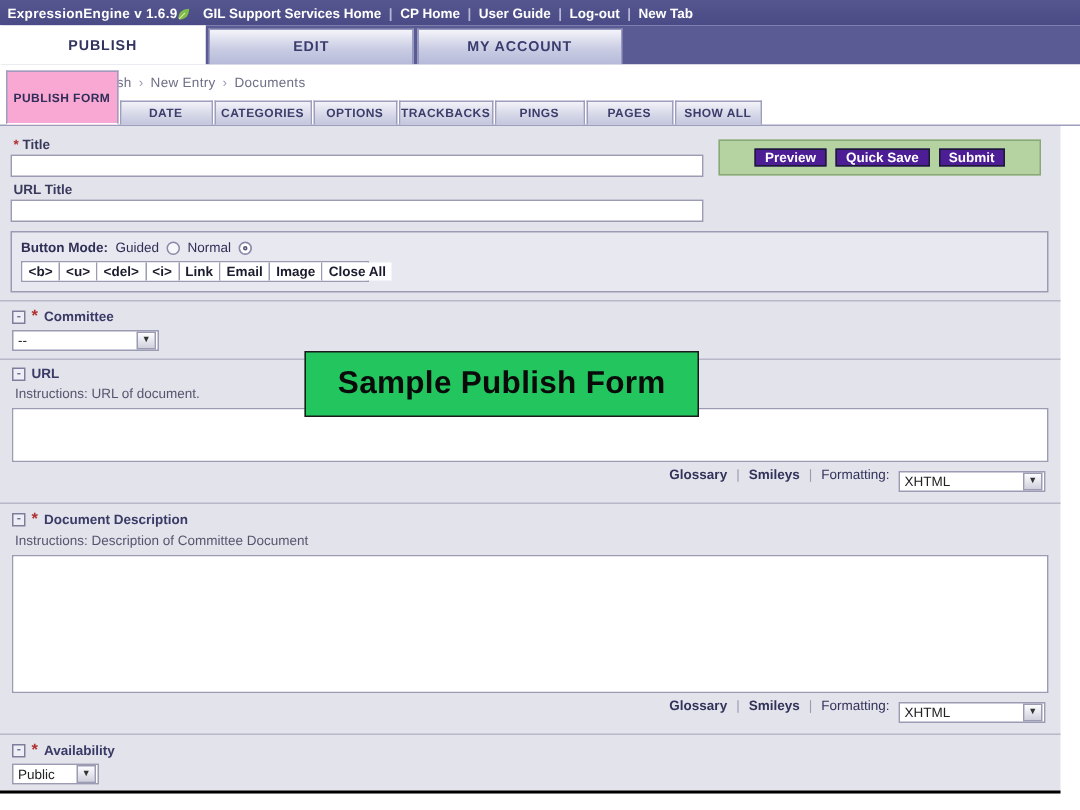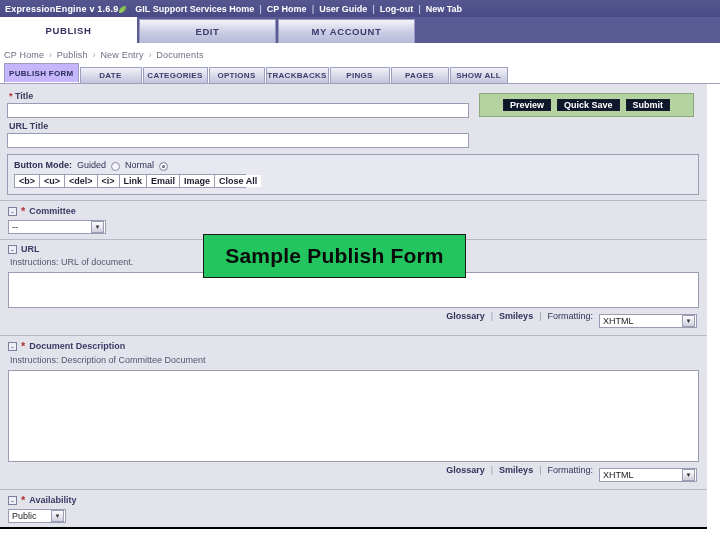--- a/index.html
+++ b/index.html
@@ -90,22 +90,22 @@
     font-size:8px; font-weight:bold; letter-spacing:.3px;
     color:#3d3d6b;
     padding:0 7px;
     margin-right:1px;
     border:1px solid #9d9dbd;
     border-bottom:none;
     background:linear-gradient(to bottom,#f2f2f8 0%,#d4d6e7 60%,#c3c6de 100%);
     white-space:nowrap;
   }
   .subtab.active{
-    background:#c4b5fd;
-    height:20px;
+    background:#f9a8d4;
+    height:36px;
     border-bottom:1px solid #ffffff;
     color:#2e2e58;
   }
   .subtab.w-pf{ padding:0 4px; }
 
   
   .panel{
     margin:0;
     padding:4px 0 0 0;
     background:#e3e3ec;
@@ -134,21 +134,21 @@
   }
 
   
   .actionbox{
     background:#b4d3a0;
     border:1px solid #8aa87a;
     height:24px;
     display:flex; align-items:center; justify-content:center; gap:6px;
   }
   .btn{
-    background:#0f172a;
+    background:#4c1d95;
     color:#ffffff;
     border:1px solid #1b1b33;
     font-size:9px; font-weight:bold;
     padding:0 6px;
     line-height:10px;
     cursor:pointer;
     font-family:"Liberation Sans", sans-serif;
   }
   .uploadbox{
     margin-top:6px;
@@ -162,21 +162,21 @@
   .upload-icon{ width:11px; height:12px; display:inline-block; position:relative; top:1px; }
 
   
   .modebox{
     margin:6px 7px 0 7px;
     background:#e8e8f1;
     border:1px solid #9b9bb4;
     padding:5px 6px 6px 6px;
     width:692px;
   }
-  .moderow{ display:flex; align-items:flex-end; gap:5px; font-size:9px; color:#2f2f55; }
+  .moderow{ display:flex; align-items:flex-start; gap:5px; font-size:9px; color:#2f2f55; }
   .moderow b{ font-weight:bold; }
   .radio{
     width:9px;height:9px;border-radius:50%;
     border:1px solid #8a8aa8;background:#f6f6fb;display:inline-block;
     position:relative; top:1px;
   }
   .radio.on{ background:#d7d7e6; box-shadow:inset 0 0 0 2px #ffffff, inset 0 0 0 3px #55557a; }
   .tagbar{ display:flex; margin-top:4px; border:1px solid #9b9bb4; background:#ffffff; width:232px; }
   .tagbtn{
     font-size:9px; font-weight:bold; color:#1b1b2e;

